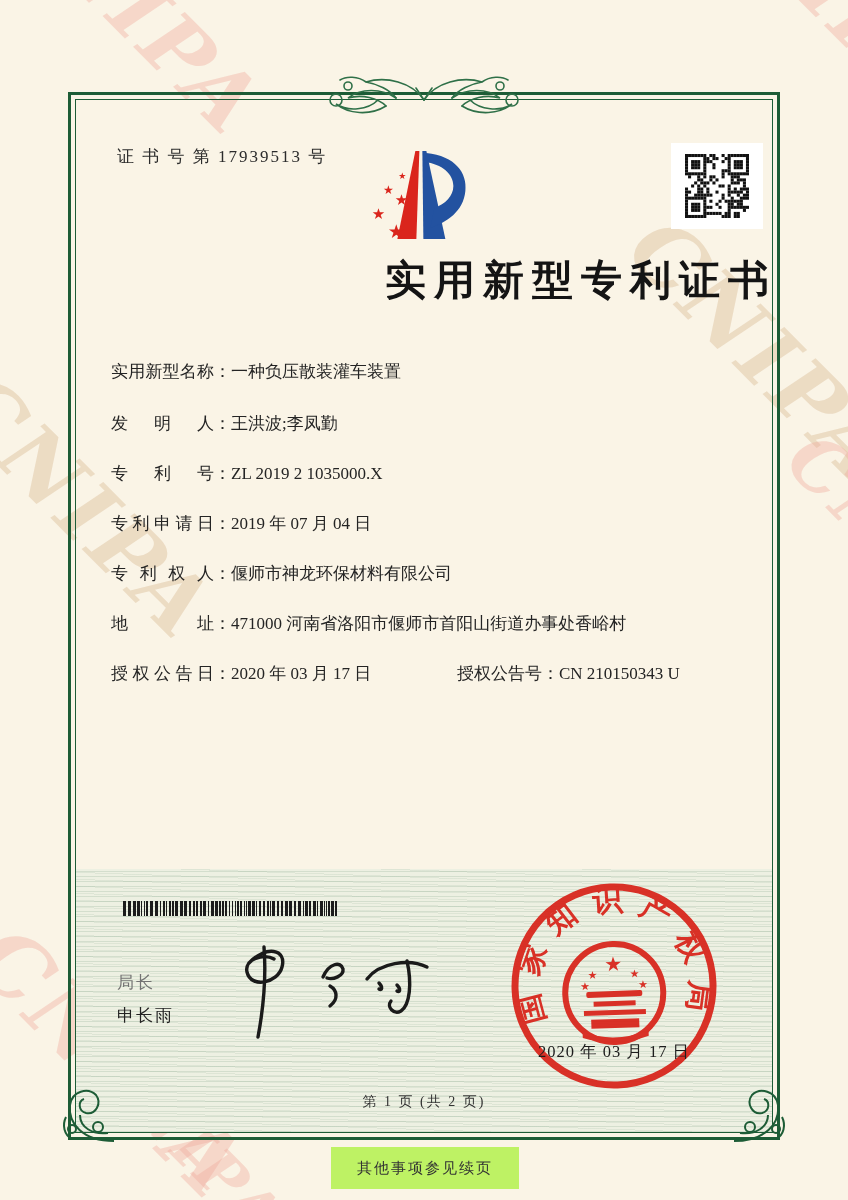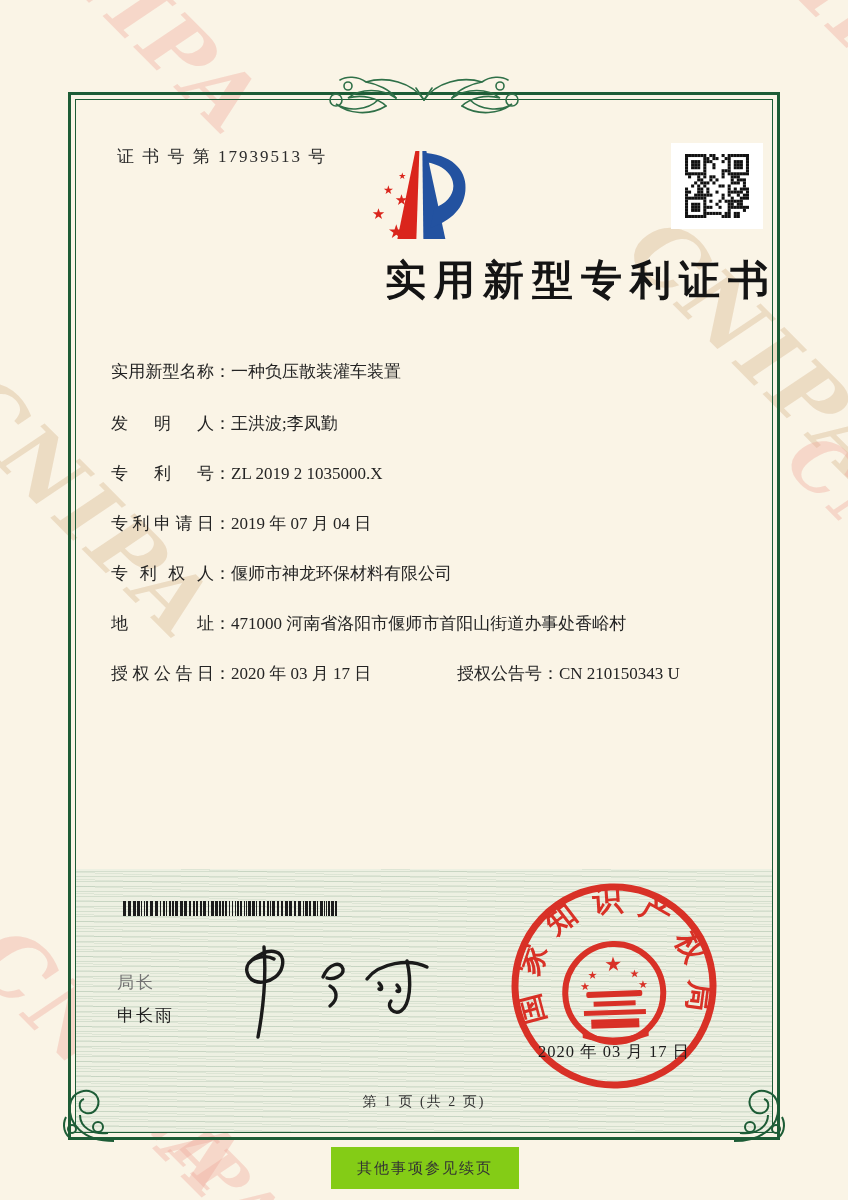--- a/index.html
+++ b/index.html
@@ -65,21 +65,21 @@
              font-size:16.5px;color:#1d1d1d;letter-spacing:1px;z-index:4;}
 
   .page-no{position:absolute;left:0;right:0;bottom:26px;text-align:center;
            font-size:14px;color:#333;z-index:2;letter-spacing:2px;}
 
   .flourish-top{position:absolute;top:-25px;left:50%;transform:translateX(-50%);z-index:2;}
   .corner{position:absolute;z-index:3;}
   .corner.bl{left:-13px;bottom:-10px;}
   .corner.br{right:-13px;bottom:-10px;transform:scaleX(-1);}
 
-  .cont-note{position:absolute;left:331px;top:1147px;width:188px;height:42px;background:#84cc16;
+  .cont-note{position:absolute;left:331px;top:1147px;width:188px;height:42px;background:#bef264;
              display:flex;align-items:center;justify-content:center;font-size:15px;color:#333;
              letter-spacing:2px;z-index:2;}
 </style>
 </head>
 <body>
 
 <div class="paper">
 
   <div id="wmLayer">
       <span class="wm pink" style="left: -30px; top: -45px; font-size: 84px;">CNIPA</span>

